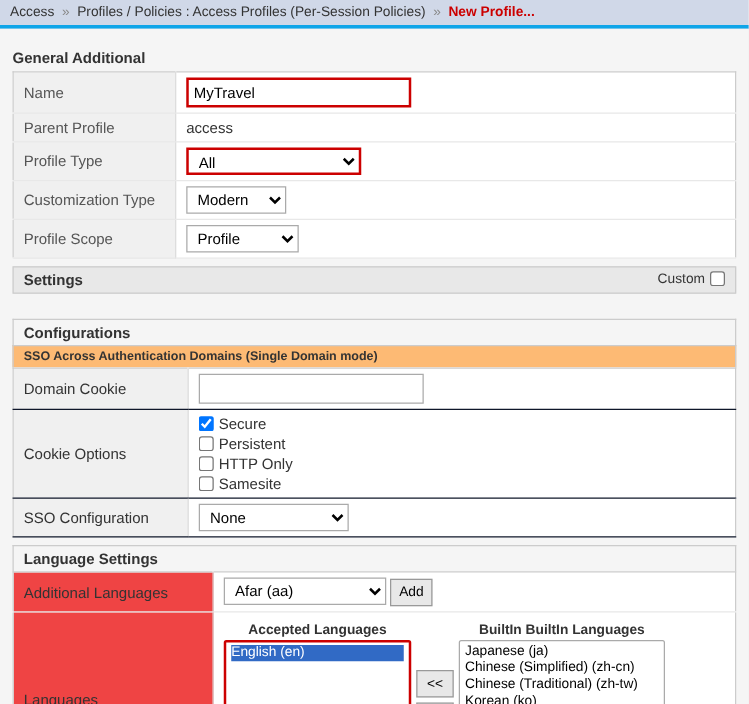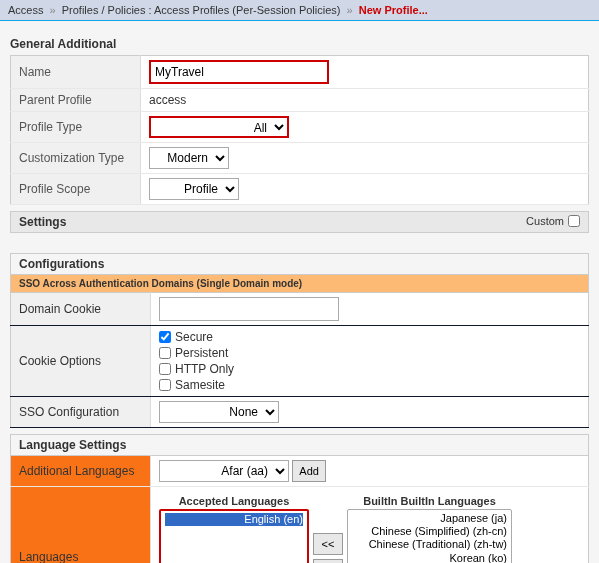--- a/index.html
+++ b/index.html
@@ -6,21 +6,21 @@
     body {
       font-family: Arial, Helvetica, sans-serif;
       font-size: 12px;
       background: #f0f0f0;
       color: #333;
     }
     .breadcrumb {
       background: #d0d8e8;
       padding: 4px 8px;
       font-size: 11px;
-      border-bottom: 1px solid #0ea5e9;
+      border-bottom: 3px solid #0ea5e9;
       color: #333;
     }
     .breadcrumb span.sep {
       color: #888;
       margin: 0 3px;
     }
     .breadcrumb span.current {
       color: #c00;
       font-weight: bold;
     }
@@ -120,21 +120,20 @@
     input[type="text"].domain-cookie {
       width: 180px;
       border: 1px solid #aaa;
     }
     select {
       border: 1px solid #aaa;
       padding: 2px 4px;
       font-size: 12px;
       height: 22px;
       background: #fff;
-      text-align: right;
     }
     select.profile-type {
       width: 140px;
       border: 2px solid #cc0000;
     }
     select.profile-scope {
       width: 90px;
     }
     select.customization {
       width: 80px;
@@ -165,22 +164,22 @@
       border-collapse: collapse;
       background: #fff;
       border: 1px solid #ccc;
     }
     .lang-section td {
       padding: 4px 8px;
       border-bottom: 1px solid #e8e8e8;
       vertical-align: top;
     }
     .lang-section td:first-child {
-      width: 140px;
-      background: #f97316;
+      width: 160px;
+      background: #ef4444;
       border-right: 1px solid #ddd;
       vertical-align: middle;
     }
     .lang-lists-container {
       display: flex;
       align-items: center;
       gap: 4px;
       padding: 4px 0;
     }
     .lang-list-box {

